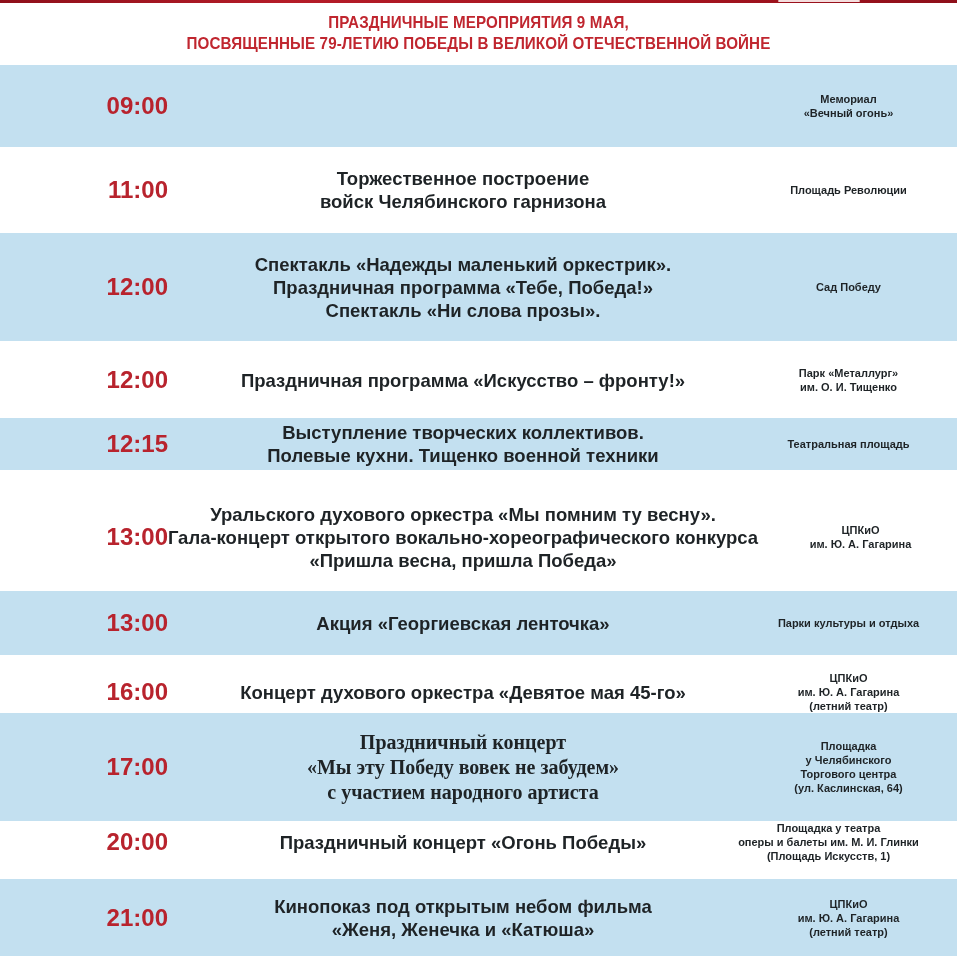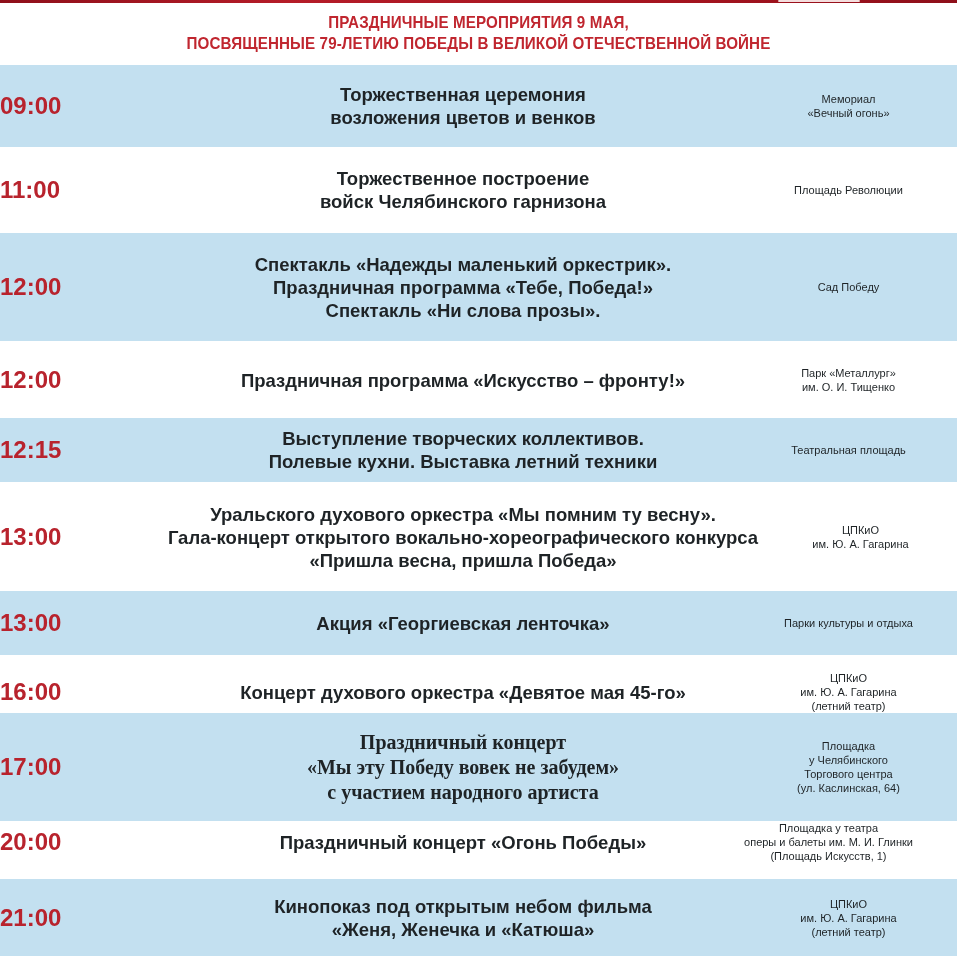--- a/index.html
+++ b/index.html
@@ -23,57 +23,53 @@
   }
   .title div { white-space: nowrap; }
   .rows { position: absolute; left: 0; top: 65px; width: 957px; }
   .row {
     position: absolute; left: 0; width: 957px;
     display: flex; align-items: center;
   }
   .row.blue { background: #c3e0f0; }
   .row.white { background: #ffffff; }
   .time {
-    position: absolute; left: 0; width: 168px; text-align: left;
+    position: absolute; left: 0; width: 168px; text-align: right;
     color: #b8232d; font-weight: bold; font-size: 24px;
     top: 50%; transform: translateY(-50%);
   }
   .event {
     position: absolute; left: 168px; width: 590px; text-align: center;
     color: #1e2326; font-weight: bold; font-size: 18.5px; line-height: 23px;
     top: 50%; transform: translateY(-50%);
   }
   .event div { white-space: nowrap; }
   .place {
     position: absolute; left: 740px; width: 217px; text-align: center;
-    color: #1e2326; font-weight: normal; font-size: 11px; line-height: 14px;
+    color: #1e2326; font-weight: bold; font-size: 11px; line-height: 14px;
     top: 50%; transform: translateY(-50%);
   }
   .place div { white-space: nowrap; }
 </style>
 </head>
 <body>
 
 <div class="topband">
   <div class="tab"></div>
 </div>
 
 <div class="title">
   <div>ПРАЗДНИЧНЫЕ МЕРОПРИЯТИЯ 9 МАЯ,</div>
   <div>ПОСВЯЩЕННЫЕ 79-ЛЕТИЮ ПОБЕДЫ В ВЕЛИКОЙ ОТЕЧЕСТВЕННОЙ ВОЙНЕ</div>
 </div>
 
 <div class="rows">
 
   <div class="row blue" style="top:0px;height:82px;">
     <div class="time">09:00</div>
-    <div class="event">
-      <div>Торжественная церемония</div>
-      <div>возложения цветов и венков</div>
-    </div>
     <div class="place">
       <div>Мемориал</div>
       <div>«Вечный огонь»</div>
     </div>
   </div>
 
   <div class="row white" style="top:82px;height:86px;border-radius:27px;">
     <div class="time">11:00</div>
     <div class="event">
       <div>Торжественное построение</div>
@@ -100,25 +96,25 @@
     <div class="time">12:00</div>
     <div class="event">
       <div>Праздничная программа «Искусство – фронту!»</div>
     </div>
     <div class="place">
       <div>Парк «Металлург»</div>
       <div>им. О. И. Тищенко</div>
     </div>
   </div>
 
-  <div class="row blue" style="top:353px;height:64px;">
+  <div class="row blue" style="top:353px;height:52px;">
     <div class="time">12:15</div>
     <div class="event">
       <div>Выступление творческих коллективов.</div>
-      <div>Полевые кухни. Выставка летний техники</div>
+      <div>Полевые кухни. Тищенко военной техники</div>
     </div>
     <div class="place">
       <div>Театральная площадь</div>
     </div>
   </div>
 
   <div class="row white" style="top:417px;height:109px;">
     <div class="time">13:00</div>
     <div class="event" style="left:140px;width:646px;">
       <div>Уральского духового оркестра «Мы помним ту весну».</div>

